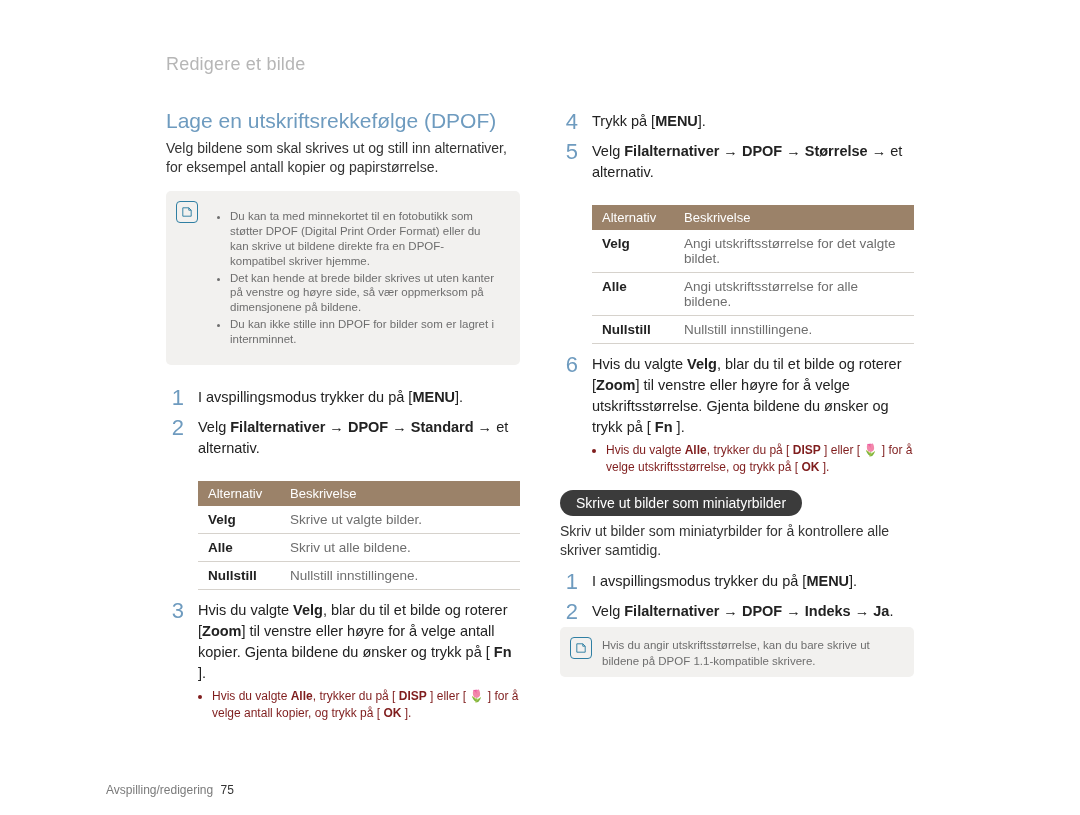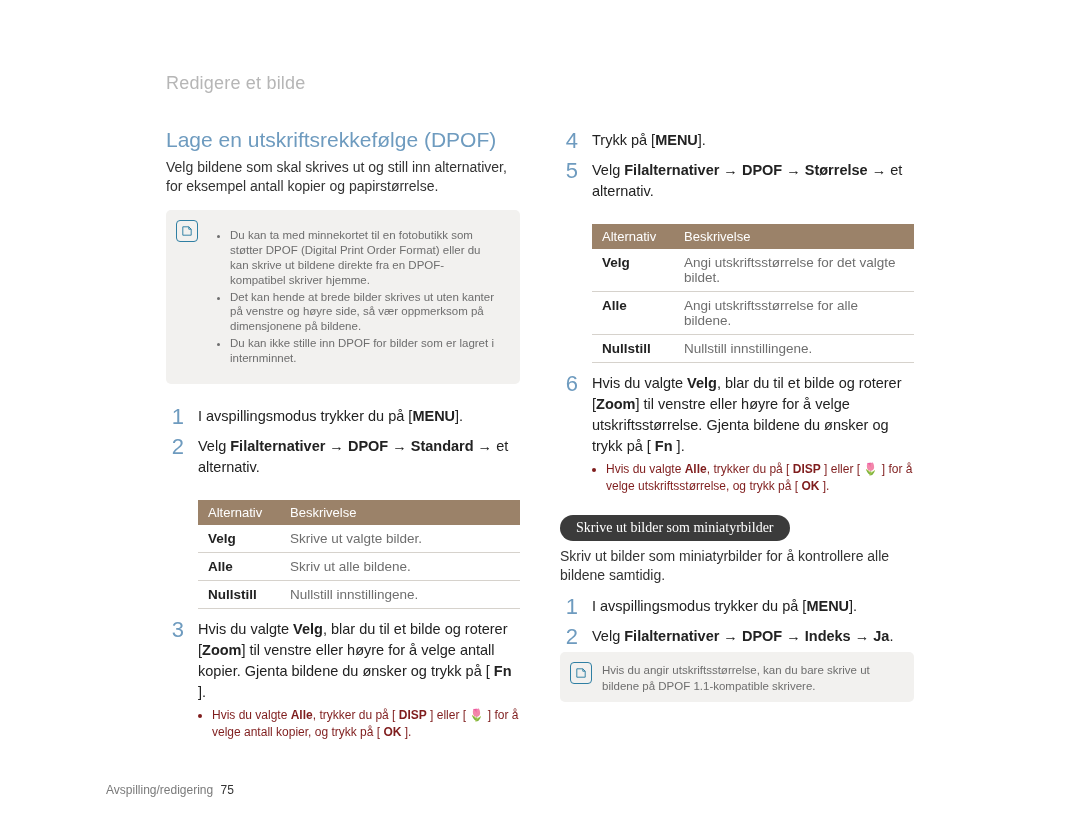--- a/index.html
+++ b/index.html
@@ -16,21 +16,21 @@
     font-family:Arial,Helvetica,sans-serif;
     font-size:13.5px;
     color:#222;
     background:#fff;
     -webkit-font-smoothing:antialiased;
   }
   .page{
     width:876px;
     height:815px;
     margin:0 auto;
-    padding:73px 64px 0 64px;
+    padding:54px 64px 0 64px;
     position:relative;
   }
   .breadcrumb{
     font-size:18px;
     color:#b6b6b6;
     font-weight:300;
     margin-bottom:34px;
     letter-spacing:.2px;
   }
   .cols{
@@ -128,22 +128,21 @@
   table.opt td:first-child{font-weight:700;width:82px}
   table.opt td:last-child{color:var(--lightgray)}
   .pill{
     display:inline-block;
     background:#3b3b3b;
     color:#fff;
     font-size:14px;
     border-radius:14px;
     padding:5px 16px;
     font-weight:400;
-    margin:16px 0 6px 0;
-    font-family:Liberation Serif, serif;
+    margin:10px 0 6px 0;
   }
   p.after-pill{
     font-size:14px;
     color:#333;
     margin:0 0 10px 0;
     line-height:1.4;
   }
   .footer{
     position:absolute;
     left:4px;right:0;
@@ -284,21 +283,21 @@
           Hvis du valgte <b>Velg</b>, blar du til et bilde og roterer [<b>Zoom</b>] til venstre eller høyre for å velge utskriftsstørrelse. Gjenta bildene du ønsker og trykk på [ <b>Fn</b> ].
           <ul class="step-sub">
             <li>
               Hvis du valgte <b>Alle</b>, trykker du på [ <b>DISP</b> ] eller [ <span>🌷</span> ] for å velge utskriftsstørrelse, og trykk på [ <b>OK</b> ].
             </li>
           </ul>
         </div>
       </div>
 
       <span class="pill">Skrive ut bilder som miniatyrbilder</span>
-      <p class="after-pill">Skriv ut bilder som miniatyrbilder for å kontrollere alle bildene samtidig.</p>
+      <p class="after-pill">Skriv ut bilder som miniatyrbilder for å kontrollere alle skriver samtidig.</p>
 
       <div class="step">
         <div class="step-num">1</div>
         <div class="step-body">
           <span>I avspillingsmodus trykker du på [</span><span class="kbd">MENU</span><span>].</span>
         </div>
       </div>
 
       <div class="step">
         <div class="step-num">2</div>

